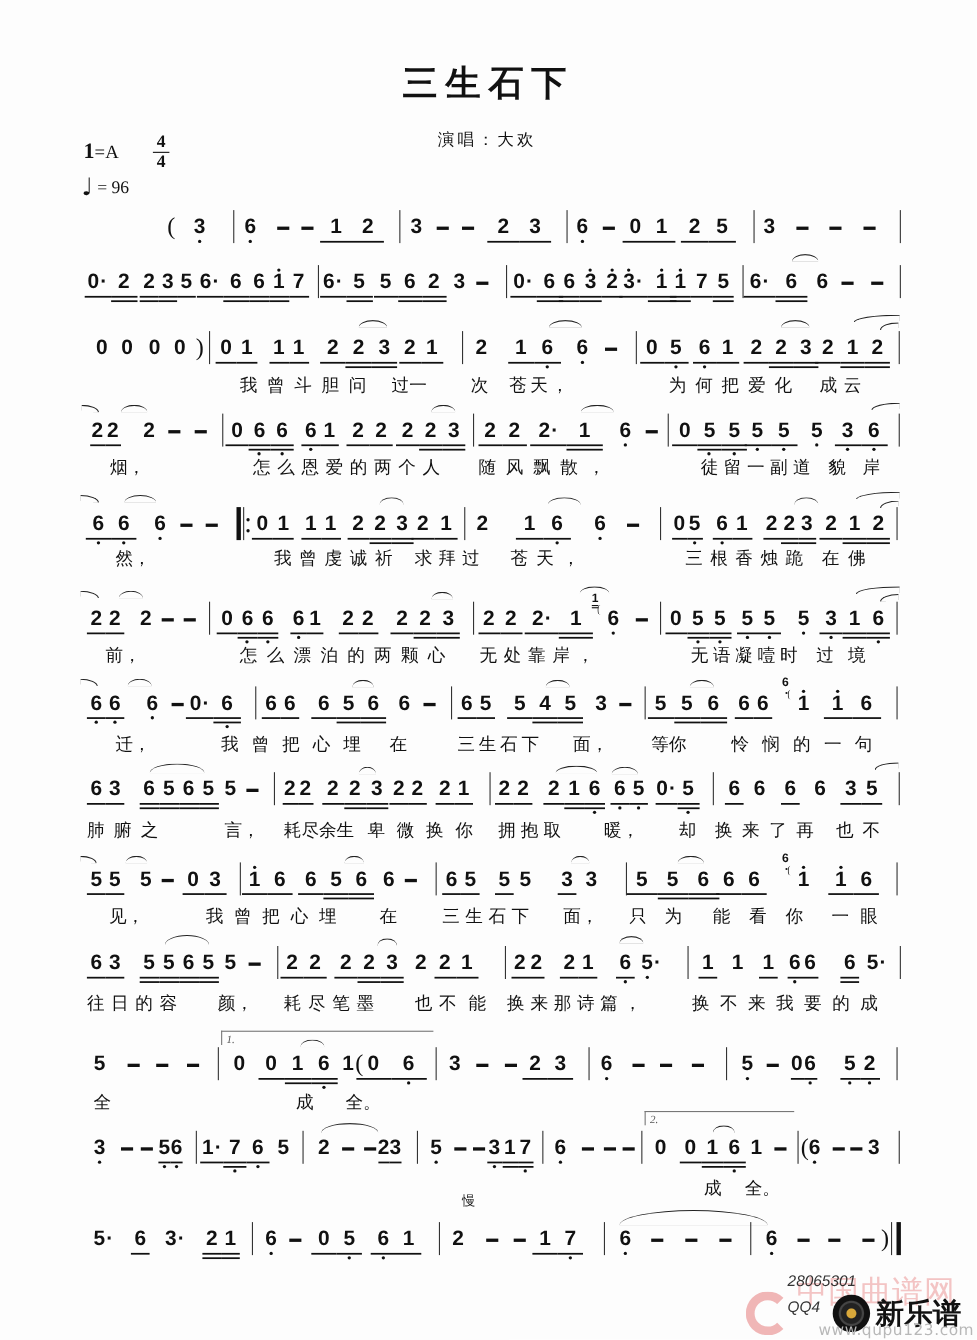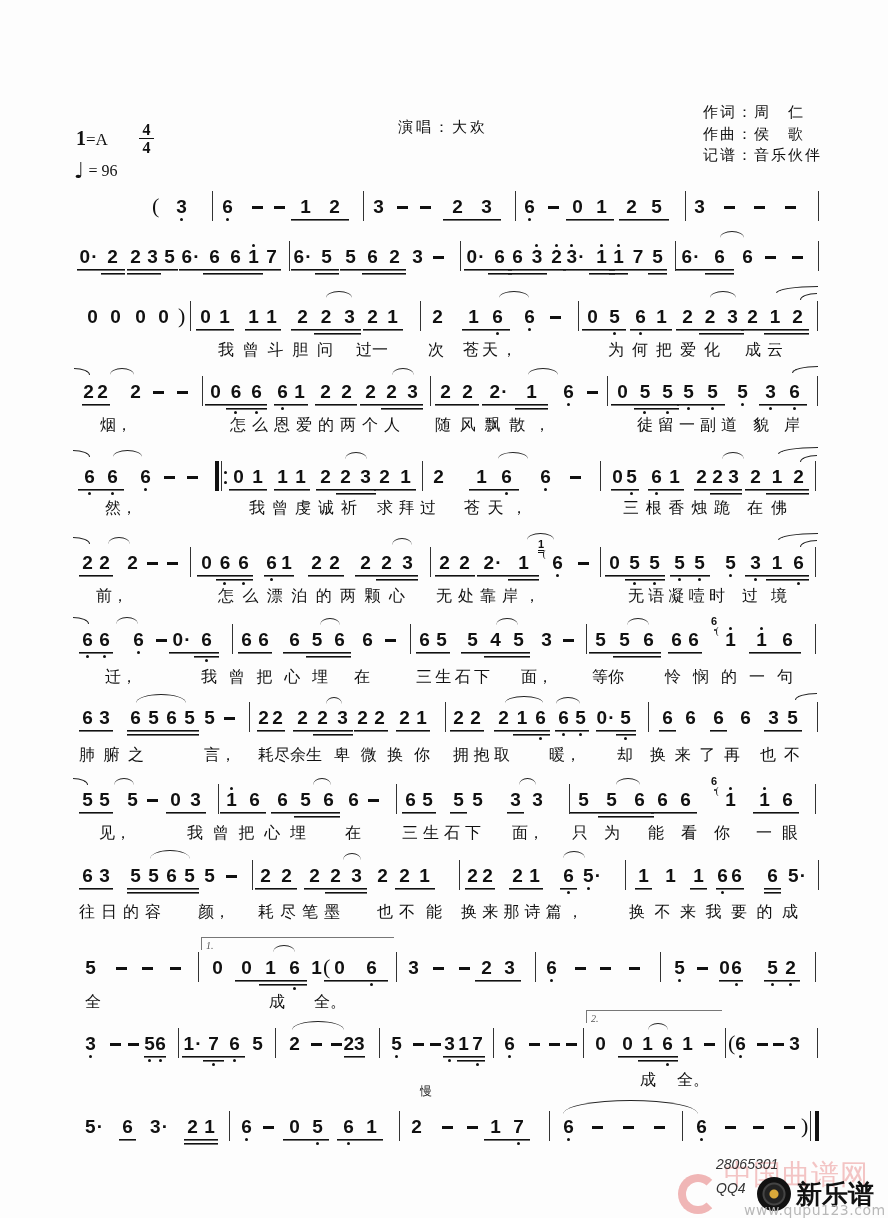--- a/index.html
+++ b/index.html
@@ -47,26 +47,22 @@
   .wm-c { position:absolute; left:678px; top:1174px; width:24px; height:24px; border:8px solid #f0b6b6; border-right-color:transparent; border-radius:50%; }
   .wm-site { position:absolute; left:724px; top:1156px; font-size:28px; letter-spacing:1px; color:#f3c4c4; font-family:"DejaVu Serif", serif; }
   .wm-disc { position:absolute; left:757px; top:1177px; width:34px; height:34px; border-radius:50%; background: radial-gradient(circle, #d9a83a 0 4px, #222 5px 9px, #444 10px 11px, #111 12px); }
   .wm-brand { position:absolute; left:796px; top:1177px; font-weight:bold; font-size:26px; color:#111; font-family:"DejaVu Sans", sans-serif; }
   .wm-url { position:absolute; left:744px; top:1202px; font-size:14px; color:#b8b8b8; letter-spacing:0.5px; font-family:"DejaVu Sans", sans-serif; }
 </style>
 </head>
 <body>
 
 <div id="page">
+  <div class="title">三生石下</div>
   <div class="singer">演唱：大欢</div>
-  <div class="credits">
-    <div>作词：周　仁</div>
-    <div>作曲：侯　歌</div>
-    <div>记谱：音乐伙伴</div>
-  </div>
 
   <div class="key">
     <span class="tonic">1</span><span>=A</span>
   </div>
   <div class="timesig">
     <div>4</div>
     <div class="line"></div>
     <div>4</div>
   </div>
   <div class="tempo">

